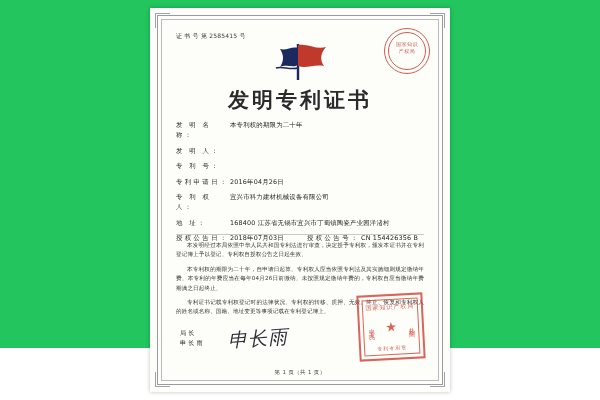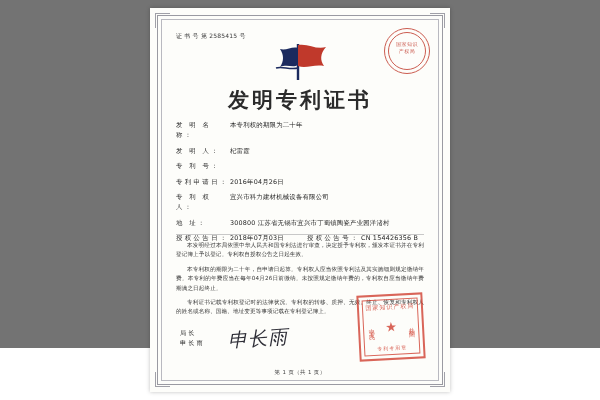--- a/index.html
+++ b/index.html
@@ -10,21 +10,21 @@
   body {
     width: 600px;
     height: 400px;
     overflow: hidden;
     font-family: "DejaVu Sans", sans-serif;
   }
   .page {
     position: relative;
     width: 600px;
     height: 348px;
-    background: #737373;
+    background: #22c55e;
   }
   
   .cert {
     position: absolute;
     left: 150px;
     top: 8px;
     width: 300px;
     height: 384px;
     background: #fdfdfa;
     box-shadow: 0 0 4px rgba(0,0,0,0.25);
@@ -301,36 +301,35 @@
 
     <div class="title">发明专利证书</div>
 
     <div class="fields">
       <div class="row">
         <div class="lbl">发 明 名 称：</div>
         <div class="val">本专利权的期限为二十年</div>
       </div>
       <div class="row">
         <div class="lbl">发 明 人：</div>
-        <div class="val">杞雷霆</div>
       </div>
       <div class="row">
         <div class="lbl">专 利 号：</div>
       </div>
       <div class="row">
         <div class="lbl">专利申请日：</div>
         <div class="val">2016年04月26日</div>
       </div>
       <div class="row">
         <div class="lbl">专 利 权 人：</div>
         <div class="val">宜兴市科力建材机械设备有限公司</div>
       </div>
       <div class="row">
         <div class="lbl">地 址：</div>
-        <div class="val">300800 江苏省无锡市宜兴市丁蜀镇陶瓷产业园洋渚村</div>
+        <div class="val">168400 江苏省无锡市宜兴市丁蜀镇陶瓷产业园洋渚村</div>
       </div>
       <div class="row two">
         <div class="half">
           <div class="lbl">授权公告日：</div>
           <div class="val">2018年07月03日</div>
         </div>
         <div class="half">
           <div class="lbl">授权公告号：</div>
           <div class="val">CN 154426356 B</div>
         </div>

